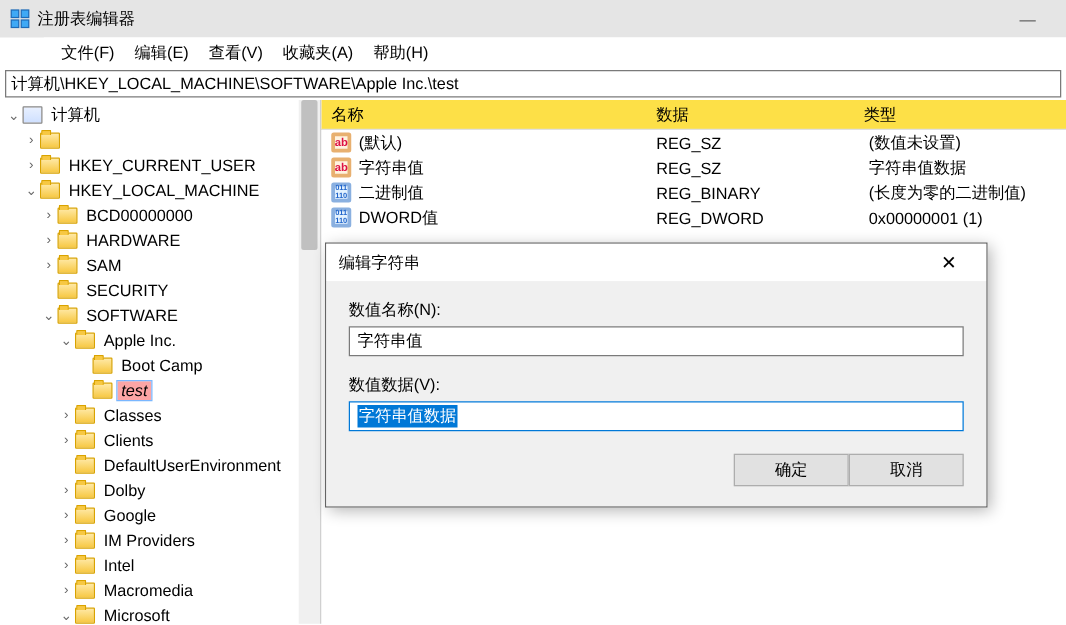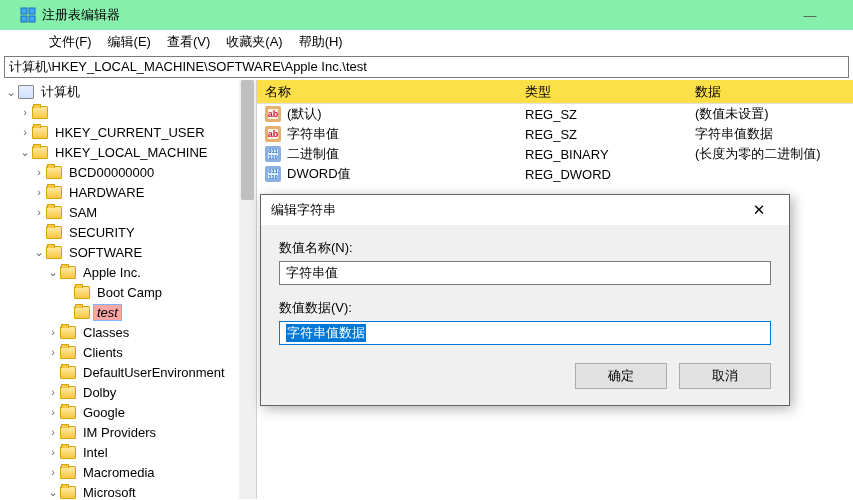--- a/index.html
+++ b/index.html
@@ -1,18 +1,18 @@
 <!DOCTYPE html>
 <html><head>
 <meta charset="utf-8">
 <style>
   * { box-sizing: border-box; margin: 0; padding: 0; }
   body { font-family: "Microsoft YaHei", "Segoe UI", sans-serif; font-size: 13px; background: #fff; color: #000; width: 853px; height: 500px; overflow: hidden; position: relative; }
   
-  .titlebar { height: 30px; display: flex; align-items: center; padding: 0 20px; background: #86efac; }
+  .titlebar { height: 30px; display: flex; align-items: center; padding: 0 8px; background: #e5e5e5; }
   .titlebar-icon { width: 16px; height: 16px; margin-right: 6px; display: inline-block; }
   .titlebar-title { flex: 1; font-size: 13px; }
   .win-ctrl { width: 46px; height: 30px; display: flex; align-items: center; justify-content: center; color: #555; }
   
   .menubar { height: 24px; display: flex; align-items: center; padding: 0 6px; background: #fff; font-size: 13px; margin-left: 35px; }
   .menu-item { padding: 2px 8px; }
   
   .pathbar { height: 22px; border: 1px solid #7a7a7a; margin: 2px 4px; padding: 1px 4px; font-size: 13px; background: #fff; display: flex; align-items: center; }
   
   .main { display: flex; height: 419px; }
@@ -41,21 +41,21 @@
   
   .dialog { position: absolute; left: 260px; top: 194px; width: 530px; background: #f0f0f0; border: 1px solid #646464; box-shadow: 3px 3px 12px rgba(0,0,0,0.3); }
   .dialog-title { height: 30px; display: flex; align-items: center; padding: 0 10px; background: #fff; font-size: 13px; }
   .dialog-title .t { flex: 1; }
   .dialog-close { width: 40px; height: 28px; display:flex; align-items:center; justify-content:center; font-size: 15px; }
   .dialog-body { padding: 14px 18px 16px 18px; background: #f0f0f0; }
   .dlg-label { font-size: 13px; margin-bottom: 4px; }
   .dlg-input { width: 100%; height: 24px; border: 1px solid #7a7a7a; background: #fff; padding: 2px 6px; font-size: 13px; font-family: inherit; }
   .dlg-input.sel { background: #fff; }
   .dlg-input.sel .seltext { background: #0078d7; color: #fff; padding: 0 1px; display: inline-block; }
-  .dlg-buttons { display: flex; justify-content: flex-end; gap: 12px; margin-top: 18px; }
+  .dlg-buttons { display: flex; justify-content: flex-end; gap: 0; margin-top: 18px; }
   .dlg-btn { width: 92px; height: 26px; background: #e1e1e1; border: 1px solid #adadad; font-size: 13px; display:flex; align-items:center; justify-content:center; }
   
   .reg-icon { display:inline-block; }
 </style>
 </head>
 <body>
 
 <div class="titlebar">
   <span class="titlebar-icon reg-icon">
     <svg width="16" height="16" viewBox="0 0 16 16">
@@ -188,22 +188,22 @@
         <span class="label">Microsoft</span>
       </div>
     <div class="tree-scroll">
         <div class="tree-thumb"></div>
       </div>
   </div>
 
   <div class="list">
     <div class="list-header">
       <div class="col col-name">名称</div>
+      <div class="col col-data">数据</div>
       <div class="col col-type">类型</div>
-      <div class="col col-data">数据</div>
     </div>
     <div class="list-row">
       <div class="col col-name">
           <span class="val-icon str">ab</span>
           <span>(默认)</span>
         </div>
       <div class="col col-type">REG_SZ</div>
       <div class="col col-data">(数值未设置)</div>
     </div>
     <div class="list-row">
@@ -221,20 +221,21 @@
         </div>
       <div class="col col-type">REG_BINARY</div>
       <div class="col col-data">(长度为零的二进制值)</div>
     </div>
     <div class="list-row">
       <div class="col col-name">
           <span class="val-icon bin" style="font-size:6px;line-height:6px;">011<br>110</span>
           <span>DWORD值</span>
         </div>
       <div class="col col-type">REG_DWORD</div>
+      <div class="col col-data">0x00000001 (1)</div>
     </div>
   </div>
 </div>
 
 <div class="dialog">
   <div class="dialog-title">
     <span class="t">编辑字符串</span>
     <span class="dialog-close">✕</span>
   </div>
   <div class="dialog-body">

